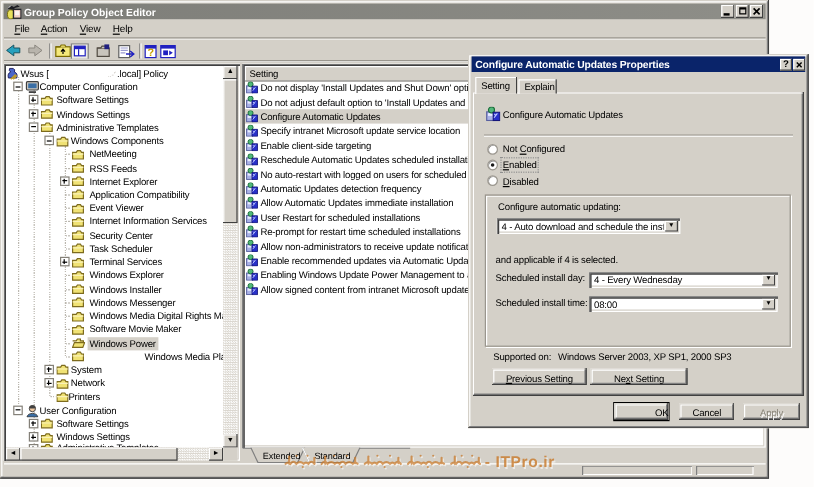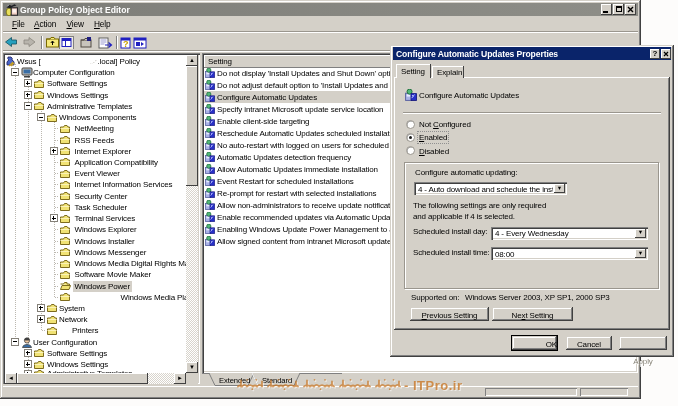--- a/index.html
+++ b/index.html
@@ -242,21 +242,21 @@
     <div class="abs" style="left:35.0px;top:262.19px;width:1px;height:4px;background:#000;"></div>
     <svg class="abs" style="left:42px;top:259.69px" width="11" height="10">
 <path d="M0.5 8.5 L0.5 3 L3.5 3 L4.5 1.5 L7 1.5 L8 3 L9.5 3 L9.5 8.5 Z" fill="#f0e274" stroke="#7d6b1e" stroke-width="1"></path>
 <path d="M0.5 4.5 L9.5 4.5" stroke="#faf2b8" stroke-width="1"></path>
 </svg>
     <div class="abs txt" style="left:52px;top:259.19px;padding:0 2px;">Network</div>
     <svg class="abs" style="left:42px;top:270.91999999999996px" width="11" height="10">
 <path d="M0.5 8.5 L0.5 3 L3.5 3 L4.5 1.5 L7 1.5 L8 3 L9.5 3 L9.5 8.5 Z" fill="#f0e274" stroke="#7d6b1e" stroke-width="1"></path>
 <path d="M0.5 4.5 L9.5 4.5" stroke="#faf2b8" stroke-width="1"></path>
 </svg>
-    <div class="abs txt" style="left:52px;top:270.41999999999996px;padding:0 15px;">Printers</div>
+    <div class="abs txt" style="left:52px;top:270.41999999999996px;padding:0 0;">Printers</div>
     <div class="abs" style="left:5.5px;top:282.65px;width:8px;height:8px;background:#fff;border:1px solid #848078;"></div>
     <div class="abs" style="left:7.5px;top:286.15px;width:4px;height:1px;background:#000;"></div>
     <svg class="abs" style="left:16px;top:281.65px" width="12" height="11">
 <circle cx="6" cy="3.5" r="2.6" fill="#f0c8a0" stroke="#404040" stroke-width="0.8"></circle>
 <path d="M1.5 10.5 C2 6.5 10 6.5 10.5 10.5 Z" fill="#3a6ea5" stroke="#404040" stroke-width="0.8"></path>
 <path d="M3.5 2 A3 3 0 0 1 8.5 2 L8.5 3.5 L3.5 3.5 Z" fill="#404040"></path>
 </svg>
     <div class="abs txt" style="left:26px;top:281.65px;padding:0 2px;">User Configuration</div>
     <div class="abs" style="left:18.5px;top:293.88px;width:8px;height:8px;background:#fff;border:1px solid #848078;"></div>
     <div class="abs" style="left:20.5px;top:297.38px;width:4px;height:1px;background:#000;"></div>
@@ -372,29 +372,29 @@
 <path d="M5.8 5 l1.2 1.2 m0.9 -1.6 l-2.3 3" stroke="#c0c8ff" stroke-width="0.8"></path>
 </svg>
     <div class="abs txt" style="left:13px;top:108.6px;">Allow Automatic Updates immediate installation</div>
     <svg class="abs" style="left:1px;top:121.1px" width="10" height="10" viewBox="0 0 10 10">
 <rect x="0.5" y="3.5" width="5" height="6" fill="#aab2e6" stroke="#5860a0" stroke-width="0.8"></rect>
 <rect x="1.4" y="4.5" width="3.2" height="1.8" fill="#e8ecff"></rect>
 <circle cx="3.8" cy="2.2" r="2.1" fill="#52b87a" stroke="#1e6e3c" stroke-width="0.8"></circle>
 <path d="M5 3.8 L9.6 3.8 L9.6 9.6 L5 9.6 Z" fill="#2830c8" stroke="#14147a" stroke-width="0.7"></path>
 <path d="M5.8 5 l1.2 1.2 m0.9 -1.6 l-2.3 3" stroke="#c0c8ff" stroke-width="0.8"></path>
 </svg>
-    <div class="abs txt" style="left:13px;top:120.6px;">Event Restart for scheduled installations</div>
+    <div class="abs txt" style="left:13px;top:120.6px;">User Restart for scheduled installations</div>
     <svg class="abs" style="left:1px;top:133.1px" width="10" height="10" viewBox="0 0 10 10">
 <rect x="0.5" y="3.5" width="5" height="6" fill="#aab2e6" stroke="#5860a0" stroke-width="0.8"></rect>
 <rect x="1.4" y="4.5" width="3.2" height="1.8" fill="#e8ecff"></rect>
 <circle cx="3.8" cy="2.2" r="2.1" fill="#52b87a" stroke="#1e6e3c" stroke-width="0.8"></circle>
 <path d="M5 3.8 L9.6 3.8 L9.6 9.6 L5 9.6 Z" fill="#2830c8" stroke="#14147a" stroke-width="0.7"></path>
 <path d="M5.8 5 l1.2 1.2 m0.9 -1.6 l-2.3 3" stroke="#c0c8ff" stroke-width="0.8"></path>
 </svg>
-    <div class="abs txt" style="left:13px;top:132.6px;">Re-prompt for restart with selected installations</div>
+    <div class="abs txt" style="left:13px;top:132.6px;">Re-prompt for restart time scheduled installations</div>
     <svg class="abs" style="left:1px;top:145.1px" width="10" height="10" viewBox="0 0 10 10">
 <rect x="0.5" y="3.5" width="5" height="6" fill="#aab2e6" stroke="#5860a0" stroke-width="0.8"></rect>
 <rect x="1.4" y="4.5" width="3.2" height="1.8" fill="#e8ecff"></rect>
 <circle cx="3.8" cy="2.2" r="2.1" fill="#52b87a" stroke="#1e6e3c" stroke-width="0.8"></circle>
 <path d="M5 3.8 L9.6 3.8 L9.6 9.6 L5 9.6 Z" fill="#2830c8" stroke="#14147a" stroke-width="0.7"></path>
 <path d="M5.8 5 l1.2 1.2 m0.9 -1.6 l-2.3 3" stroke="#c0c8ff" stroke-width="0.8"></path>
 </svg>
     <div class="abs txt" style="left:13px;top:144.6px;">Allow non-administrators to receive update notifications</div>
     <svg class="abs" style="left:1px;top:157.1px" width="10" height="10" viewBox="0 0 10 10">
 <rect x="0.5" y="3.5" width="5" height="6" fill="#aab2e6" stroke="#5860a0" stroke-width="0.8"></rect>
@@ -462,21 +462,20 @@
     <div class="abs" style="left:19px;top:90.9px;width:3px;height:3px;border-radius:50%;background:#1a1a1a;"></div>
     <div class="abs txt" style="left:28px;top:87px;outline:1px dotted #909090;padding:0 1px;"><u>E</u>nabled</div>
     <div class="abs" style="left:16px;top:101.4px;width:9px;height:9px;border-radius:50%;background:#fff;border:1px solid #9a968e;box-shadow:inset 0.5px 0.5px 0.5px #808080;"></div>
     <div class="abs txt" style="left:29px;top:100.5px;"><u>D</u>isabled</div>
     <div class="abs" style="left:14px;top:117px;width:255px;height:127px;border:1px solid #9a968e;box-shadow:inset 1px 1px 0 #fff, 1px 1px 0 #fff;"></div>
     <div class="abs txt" style="left:25px;top:121.5px;">Configure automatic updating:</div>
     <div class="abs sk2" style="left:24px;top:137px;width:153px;height:13px;background:#fff;"></div>
     <div class="abs txt" style="left:28px;top:138.5px;width:135px;overflow:hidden;">4 - Auto download and schedule the insta</div>
     <div class="abs face rz" style="left:164px;top:139px;width:11px;height:9px;"></div>
     <div class="abs" style="left:164px;top:138.5px;width:11px;text-align:center;font-size:5.5px;line-height:9px;letter-spacing:0;">▼</div>
-    <div class="abs txt" style="left:23px;top:154.5px;">The following settings are only required</div>
     <div class="abs txt" style="left:23px;top:166.3px;">and applicable if 4 is selected.</div>
     <div class="abs txt" style="left:23px;top:181.3px;">Scheduled install day:</div>
     <div class="abs sk2" style="left:101px;top:181.5px;width:157px;height:13px;background:#fff;"></div>
     <div class="abs txt" style="left:105px;top:183.0px;width:139px;overflow:hidden;">4 - Every Wednesday</div>
     <div class="abs face rz" style="left:245px;top:183.5px;width:11px;height:9px;"></div>
     <div class="abs" style="left:245px;top:183.0px;width:11px;text-align:center;font-size:5.5px;line-height:9px;letter-spacing:0;">▼</div>
     <div class="abs txt" style="left:23px;top:202.1px;">Scheduled install time:</div>
     <div class="abs sk2" style="left:101px;top:202px;width:157px;height:13px;background:#fff;"></div>
     <div class="abs txt" style="left:105px;top:203.5px;width:139px;overflow:hidden;">08:00</div>
     <div class="abs face rz" style="left:245px;top:204px;width:11px;height:9px;"></div>
@@ -486,21 +485,21 @@
     <div class="abs face rz2" style="left:20px;top:262px;width:79px;height:14px;"></div>
     <div class="abs txt" style="left:20px;top:264.5px;width:79px;text-align:center;color:#000;"><u>P</u>revious Setting</div>
     <div class="abs face rz2" style="left:102px;top:262px;width:81px;height:14px;"></div>
     <div class="abs txt" style="left:102px;top:264.5px;width:81px;text-align:center;color:#000;">Ne<u>x</u>t Setting</div>
     <div class="abs" style="left:121px;top:290px;width:47px;height:16px;border:1px solid #000;"></div>
     <div class="abs face rz2" style="left:122px;top:291px;width:45px;height:14px;"></div>
     <div class="abs txt" style="left:122px;top:293.5px;width:45px;text-align:right;color:#000;">OK</div>
     <div class="abs face rz2" style="left:176px;top:291px;width:46px;height:14px;"></div>
     <div class="abs txt" style="left:176px;top:293.5px;width:46px;text-align:center;color:#000;">Cancel</div>
     <div class="abs face rz2" style="left:229px;top:291px;width:48px;height:14px;"></div>
-    <div class="abs txt" style="left:229px;top:293.5px;width:48px;text-align:center;color:#888478;text-shadow:1px 1px 0 #fff;margin-top:17px;">Apply</div>
+    <div class="abs txt" style="left:229px;top:293.5px;width:48px;text-align:center;color:#888478;text-shadow:1px 1px 0 #fff;">Apply</div>
   </div>
 <svg class="abs" style="left:236px;top:378px;z-index:50;" width="240" height="18">
 <g transform="translate(1,1.2)" stroke="#ffffff" fill="#ffffff" stroke-width="1.8" opacity="0.55">
       <path d="M2 8.5 q2.0 -2.0 4 0 q2.5 -3.4 5 0 q3.0 -2.7 6 0 q2.0 -2.0 4 0 q2.5 -3.4 5 0 " fill="none" stroke-linecap="round"></path>
       <path d="M5 8.5 V2.5 M26 8 V3.5" fill="none" stroke-linecap="round"></path>
       <circle cx="11.1" cy="1.8" r="0.9" stroke="none"></circle>
       <circle cx="16.3" cy="11.2" r="0.9" stroke="none"></circle>
       <circle cx="20.2" cy="1.8" r="0.9" stroke="none"></circle>
       <path d="M32 8.5 q2.5 -3.4 5 0 q3.0 -2.7 6 0 q2.0 -2.0 4 0 q2.5 -3.4 5 0 q3.0 -2.7 6 0 q2.0 -2.0 4 0 " fill="none" stroke-linecap="round"></path>
       <path d="M35 8.5 V2.5 M60 8 V3.5" fill="none" stroke-linecap="round"></path>

